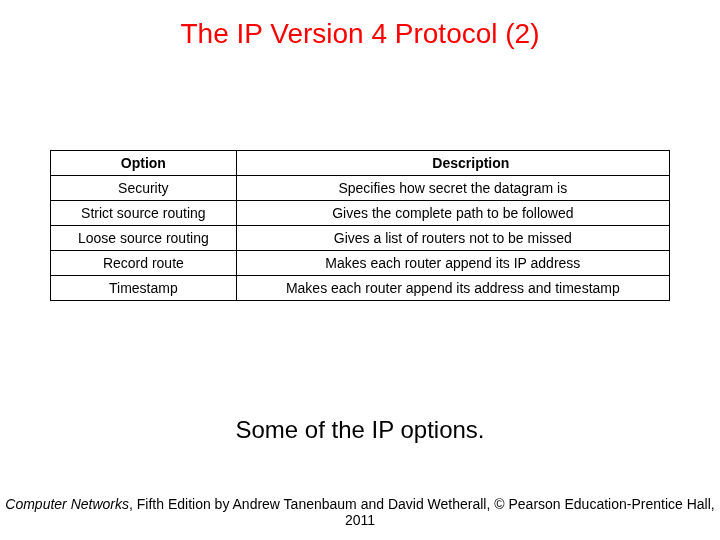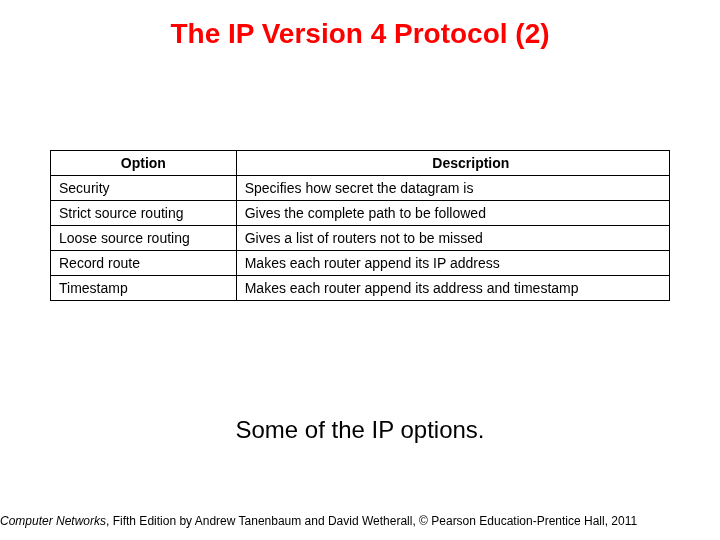--- a/index.html
+++ b/index.html
@@ -7,61 +7,62 @@
     width: 720px;
     height: 540px;
     background: #ffffff;
     font-family: Arial, Helvetica, sans-serif;
     position: relative;
     overflow: hidden;
   }
   .title {
     color: #ff0000;
     font-size: 28px;
-    font-weight: bold;
+    font-weight: normal;
     text-align: center;
     padding-top: 18px;
     padding-bottom: 10px;
   }
   .table-wrap {
     margin: 90px 50px 0 50px;
     border-radius: 10px;
   }
   table {
     width: 100%;
     border-collapse: collapse;
     font-family: Arial, Helvetica, sans-serif;
     font-size: 14px;
     color: #000;
   }
   th, td {
     border: 1px solid #000;
     padding: 4px 8px;
-    text-align: left;
+    text-align: center;
     vertical-align: middle;
     height: 22px;
   }
   th {
     font-weight: bold;
     text-align: center;
   }
   .col-option { width: 30%; }
   .col-desc { width: 70%; padding-left: 44px; }
   .caption {
     text-align: center;
     font-size: 24px;
     color: #000;
     margin-top: 115px;
   }
   .footer {
     position: absolute;
     bottom: 12px;
     left: 0;
     right: 0;
-    font-size: 12px;
+    text-align: center;
+    font-size: 14px;
     color: #000;
   }
   .footer .ital { font-style: italic; }
 </style>
 </head>
 <body>
 
 <h1 class="title">The IP Version 4 Protocol (2)</h1>
 
 <div class="table-wrap">

